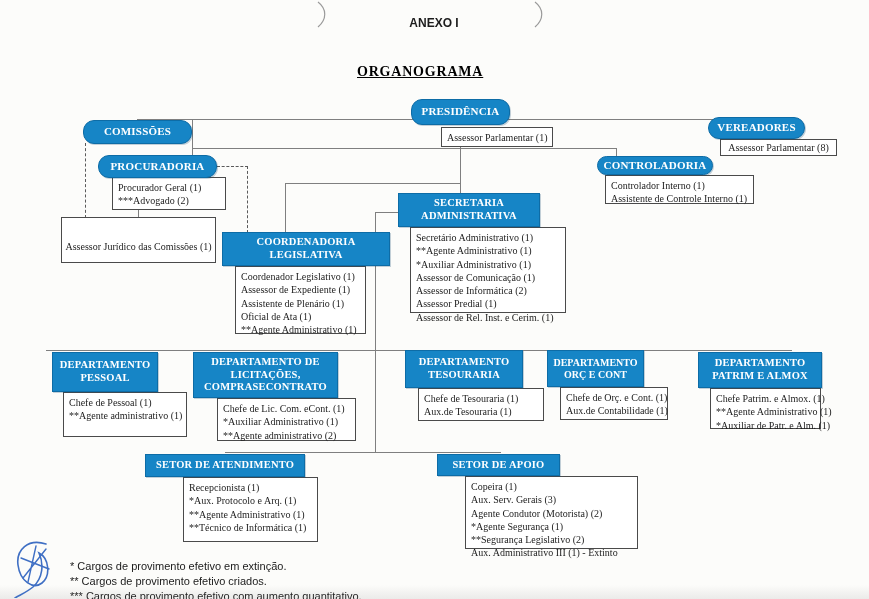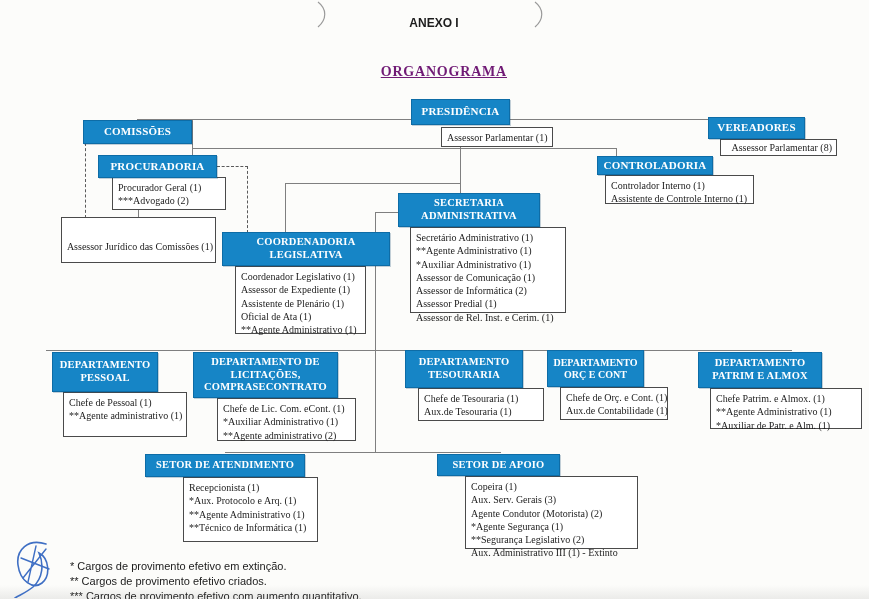--- a/index.html
+++ b/index.html
@@ -2,31 +2,31 @@
 <html><head>
 <meta charset="utf-8">
 <style>
   html,body{margin:0;padding:0;background:#e8e8e6;}
   .page{position:relative;width:869px;height:599px;background:#fcfcfa;overflow:hidden;
         font-family:"Liberation Serif","DejaVu Serif",serif;}
   .page::after{content:"";position:absolute;left:0;right:0;bottom:0;height:14px;
         background:linear-gradient(to bottom,rgba(0,0,0,0),rgba(110,110,110,0.12));pointer-events:none;}
   .annex{position:absolute;left:384px;top:16px;width:100px;text-align:center;
         font-family:"Liberation Sans",sans-serif;font-weight:bold;font-size:12px;color:#1c1c1c;}
-  .main-title{position:absolute;left:357px;top:64px;width:150px;text-align:right;
-        font-weight:bold;font-size:14px;color:#701a75;text-decoration:underline;letter-spacing:0.8px;}
+  .main-title{position:absolute;left:357px;top:64px;width:150px;text-align:left;
+        font-weight:bold;font-size:14px;color:#000000;text-decoration:underline;letter-spacing:0.8px;}
   .node{position:absolute;background:#1685c6;border:1px solid #0d6ca6;color:#fff;font-weight:bold;
         font-size:10.5px;line-height:1.2;display:flex;align-items:center;justify-content:center;
         text-align:center;padding:1px 2px;box-sizing:border-box;letter-spacing:0.2px;z-index:3;
         box-shadow:1px 1px 0 rgba(20,70,110,0.25);}
-  .node.lg{font-size:11px;}
+  .node.lg{font-size:11px;border-radius:11px;}
   .node.sm{font-size:10px;letter-spacing:0;}
   .detail{position:absolute;background:#fff;border:1px solid #4a4a4a;color:#1c1c1c;font-size:10px;
         line-height:1.33;padding:3px 5px;box-sizing:border-box;z-index:2;white-space:nowrap;}
-  .detail.center{text-align:right;}
+  .detail.center{text-align:center;}
   .hline,.vline{position:absolute;background:#7f7f7f;z-index:1;}
   .hline{height:1px;}
   .vline{width:1px;}
   .dash-v{position:absolute;border-left:1px dashed #5a5a5a;width:0;z-index:1;}
   .dash-h{position:absolute;border-top:1px dashed #5a5a5a;height:0;z-index:1;}
   .footnotes{position:absolute;left:70px;top:539px;font-family:"Liberation Sans",sans-serif;
         font-size:11px;color:#1b1b1b;line-height:1.35;margin-top:20px;}
   .artifact{position:absolute;z-index:4;}
 </style>
 </head>
@@ -129,21 +129,21 @@
   <div class="detail" style="left:418px;top:388px;width:126px;height:33px">
     <div>Chefe de Tesouraria (1)</div>
     <div>Aux.de Tesouraria (1)</div>
   </div>
 
   <div class="detail" style="left:560px;top:387px;width:108px;height:33px">
     <div>Chefe de Orç. e Cont. (1)</div>
     <div>Aux.de Contabilidade (1)</div>
   </div>
 
-  <div class="detail" style="left:710px;top:388px;width:152px;height:41px">
+  <div class="detail" style="left:710px;top:388px;width:111px;height:41px">
     <div>Chefe Patrim. e Almox. (1)</div>
     <div>**Agente Administrativo (1)</div>
     <div>*Auxiliar de Patr. e Alm. (1)</div>
   </div>
 
   <div class="detail" style="left:183px;top:477px;width:135px;height:65px">
     <div>Recepcionista (1)</div>
     <div>*Aux. Protocolo e Arq. (1)</div>
     <div>**Agente Administrativo (1)</div>
     <div>**Técnico de Informática (1)</div>

